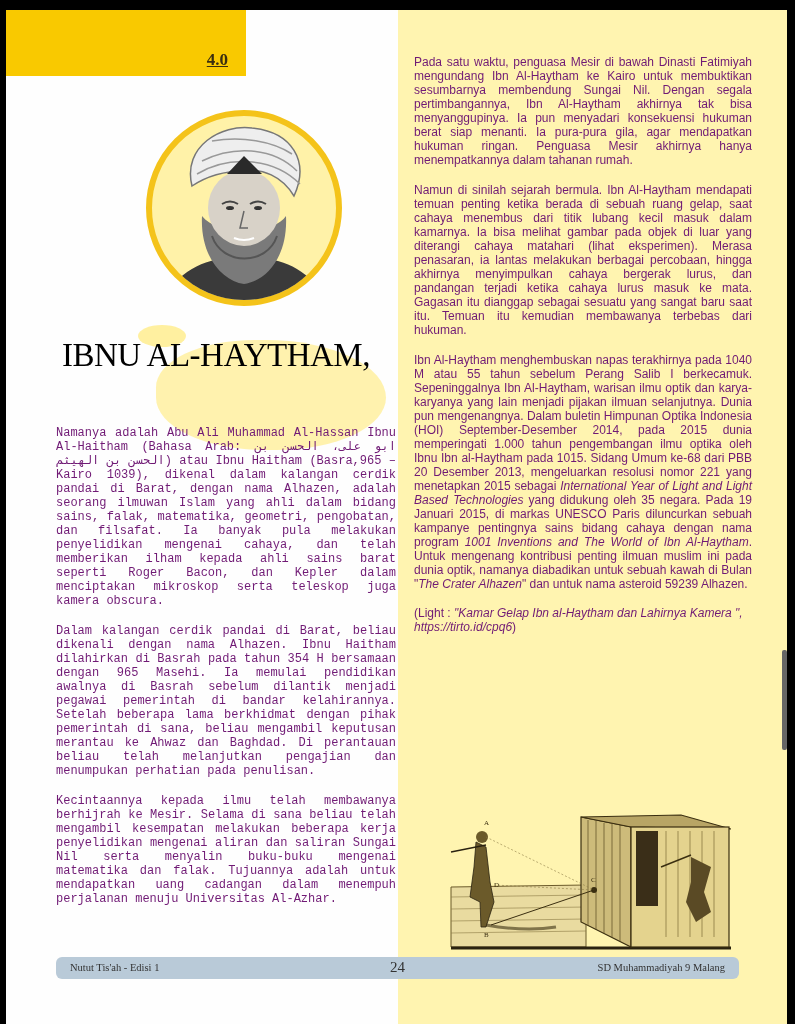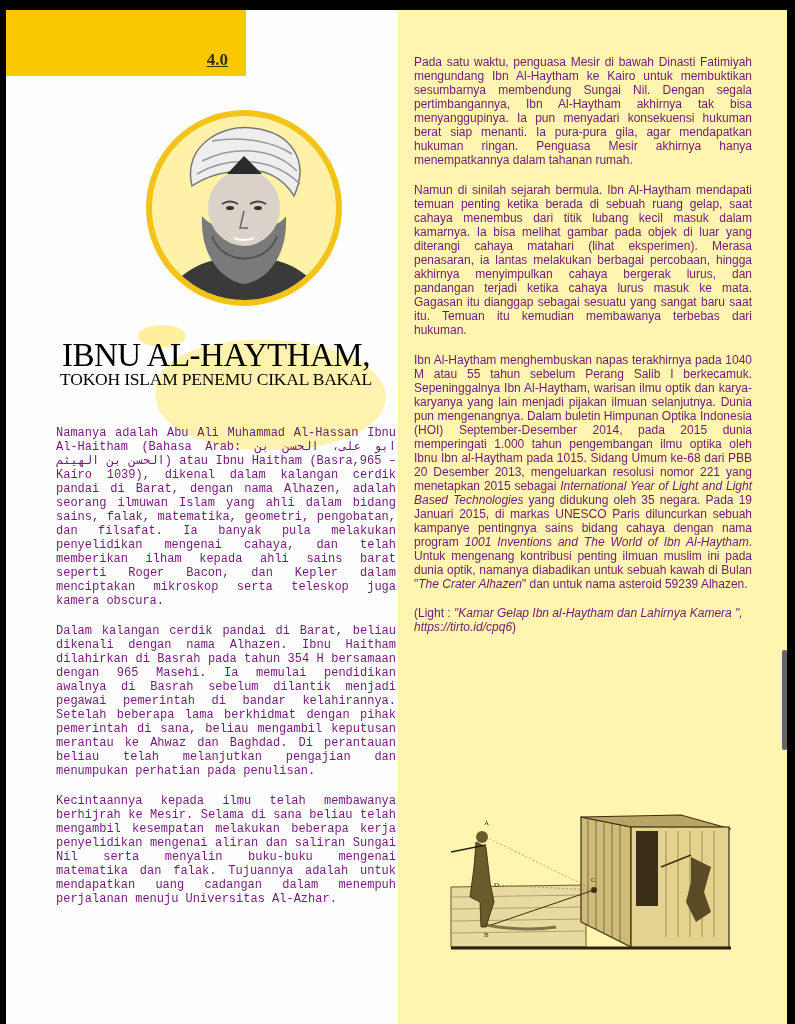--- a/index.html
+++ b/index.html
@@ -62,21 +62,20 @@
       <path d="M82 122 q10 4 20 0" stroke="#fff" stroke-width="2" fill="none"></path>
 
       <path d="M40 70 C30 30 70 8 100 12 C140 16 158 45 142 80 C130 60 110 52 92 55 C70 55 52 62 40 70 Z" fill="#eeeeee" stroke="#777" stroke-width="1.5"></path>
       <path d="M50 45 C80 30 120 30 145 55 M45 58 C75 40 120 40 148 68 M60 25 C90 20 120 25 140 38" stroke="#999" stroke-width="1.5" fill="none"></path>
       <path d="M75 58 L92 40 L110 58 Z" fill="#2a2a2a"></path>
     </svg>
   </div>
 
   <div class="title-block">
     <div class="title-main">IBNU AL-HAYTHAM,</div>
-    <div class="title-sub">TOKOH ISLAM PENEMU CIKAL BAKAL</div>
   </div>
 
   <div class="col col-left">
     <p>Namanya adalah Abu Ali Muhammad Al-Hassan Ibnu Al-Haitham (Bahasa Arab: ابو علی، الحسن بن الحسن بن الهيثم) atau Ibnu Haitham (Basra,965 – Kairo 1039), dikenal dalam kalangan cerdik pandai di Barat, dengan nama Alhazen, adalah seorang ilmuwan Islam yang ahli dalam bidang sains, falak, matematika, geometri, pengobatan, dan filsafat. Ia banyak pula melakukan penyelidikan mengenai cahaya, dan telah memberikan ilham kepada ahli sains barat seperti Roger Bacon, dan Kepler dalam menciptakan mikroskop serta teleskop juga kamera obscura.</p>
     <p>Dalam kalangan cerdik pandai di Barat, beliau dikenali dengan nama Alhazen. Ibnu Haitham dilahirkan di Basrah pada tahun 354 H bersamaan dengan 965 Masehi. Ia memulai pendidikan awalnya di Basrah sebelum dilantik menjadi pegawai pemerintah di bandar kelahirannya. Setelah beberapa lama berkhidmat dengan pihak pemerintah di sana, beliau mengambil keputusan merantau ke Ahwaz dan Baghdad. Di perantauan beliau telah melanjutkan pengajian dan menumpukan perhatian pada penulisan.</p>
     <p>Kecintaannya kepada ilmu telah membawanya berhijrah ke Mesir. Selama di sana beliau telah mengambil kesempatan melakukan beberapa kerja penyelidikan mengenai aliran dan saliran Sungai Nil serta menyalin buku-buku mengenai matematika dan falak. Tujuannya adalah untuk mendapatkan uang cadangan dalam menempuh perjalanan menuju Universitas Al-Azhar.</p>
   </div>
 
   <div class="col col-right">
     <p>Pada satu waktu, penguasa Mesir di bawah Dinasti Fatimiyah mengundang Ibn Al-Haytham ke Kairo untuk membuktikan sesumbarnya membendung Sungai Nil. Dengan segala pertimbangannya, Ibn Al-Haytham akhirnya tak bisa menyanggupinya. Ia pun menyadari konsekuensi hukuman berat siap menanti. Ia pura-pura gila, agar mendapatkan hukuman ringan. Penguasa Mesir akhirnya hanya menempatkannya dalam tahanan rumah.</p>
@@ -127,15 +126,20 @@
     <text x="38" y="18" font-size="7" font-family="Liberation Serif, serif" fill="#3a2e10">A</text>
     <text x="48" y="80" font-size="7" font-family="Liberation Serif, serif" fill="#3a2e10">D</text>
     <text x="38" y="130" font-size="7" font-family="Liberation Serif, serif" fill="#3a2e10">B</text>
 
     <line x1="40" y1="30" x2="148" y2="83" stroke="#8c7a45" stroke-width="0.6" stroke-dasharray="2,2"></line>
     <line x1="48" y1="78" x2="148" y2="83" stroke="#8c7a45" stroke-width="0.6" stroke-dasharray="2,2"></line>
     <line x1="45" y1="118" x2="148" y2="83" stroke="#3a2e10" stroke-width="1"></line>
     <path d="M40 118 Q80 125 110 120" stroke="#3a2e10" stroke-width="3" fill="none" opacity="0.6"></path>
   </svg>
 
+  <div class="footer">
+    <span class="l">Nutut Tis'ah - Edisi 1</span>
+    <span class="c">24</span>
+    <span class="r">SD Muhammadiyah 9 Malang</span>
+  </div>
 </div>
 
 <div class="scrollbar"></div>
 
 </body></html>

